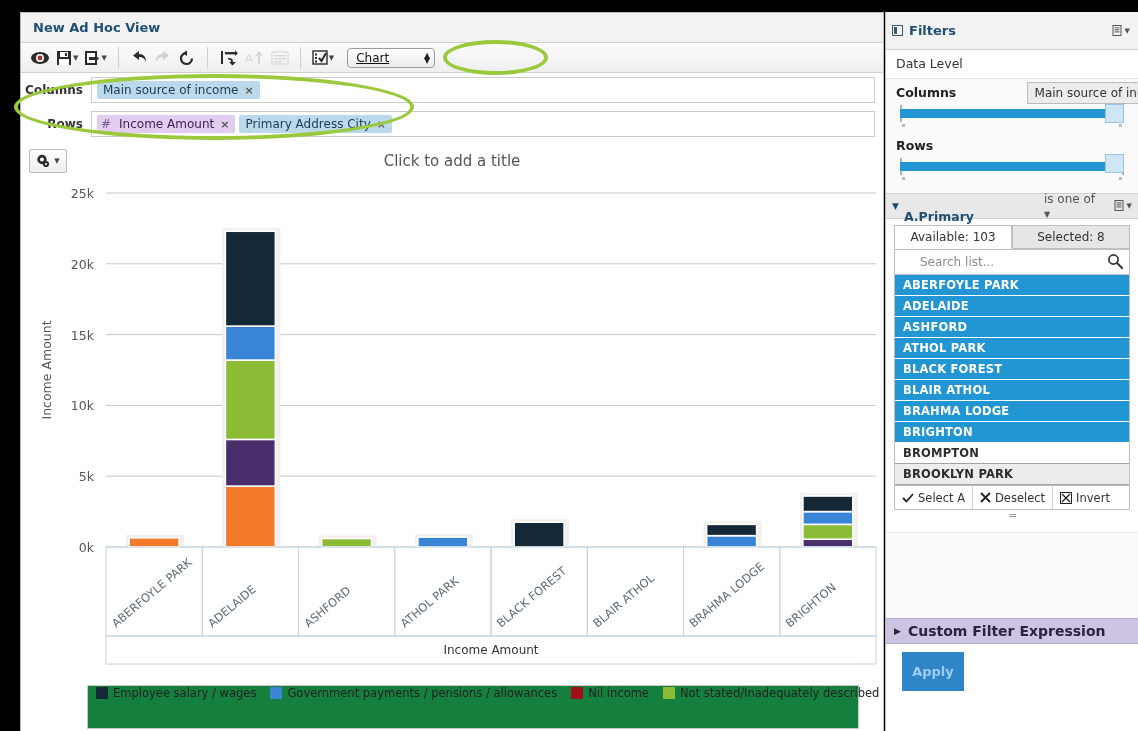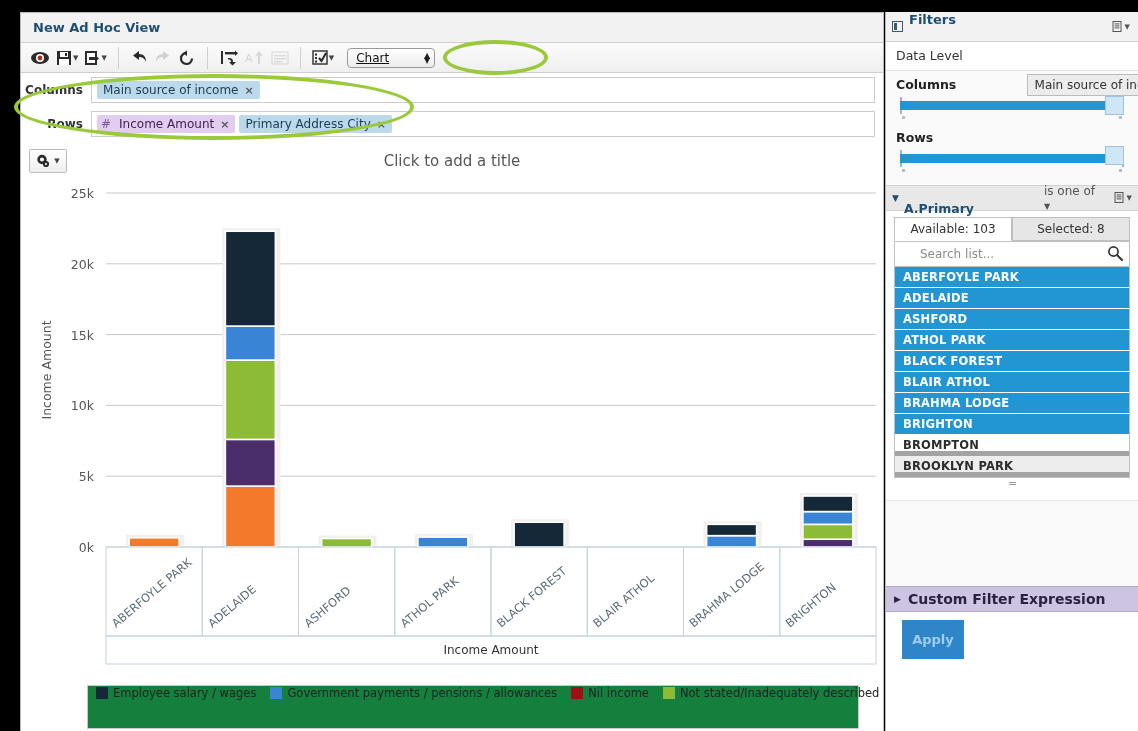--- a/index.html
+++ b/index.html
@@ -113,21 +113,21 @@
 
   
   .right-panel {
     position:absolute; left:885px; top:12px;
     width:253px; height:719px;
     background:#fff;
     border-left:1px solid #b9b9b9;
     overflow:hidden;
   }
   .filters-head {
-    height:30px; display:flex; 
+    height:38px; display:flex; align-items:center;
     background:#f2f2f2; border-bottom:1px solid #cfcfcf;
     padding:0 8px 0 6px;
     color:#1e4f73; font-weight:bold; font-size:13px;
   }
   .filters-head .ttl { margin-left:6px; flex:1; }
   .panel-icon { color:#555; font-size:12px; cursor:pointer; display:flex; align-items:center; }
 
   .data-level { height:28px; line-height:28px; padding-left:10px; font-size:12.5px; color:#333; }
   .dl-body { padding:0 0 8px 0; background:#fafafa; border-top:1px solid #e4e4e4; }
   .dl-group { padding:6px 10px 2px 10px; position:relative; }
@@ -172,21 +172,21 @@
     background:#fff;
   }
   .search-input::placeholder { color:#8b8b8b; }
   .search-ico { position:absolute; right:7px; top:4px; color:#444; }
 
   .avail-list { margin:0 8px; border:1px solid #bfbfbf; border-top:none; }
   .avail-item {
     height:21px; line-height:21px; padding-left:8px;
     font-size:11.5px; font-weight:bold; letter-spacing:.2px;
     color:#2d2d2d; background:#fff; cursor:pointer;
-    border-bottom:5px solid #a3a3a3;
+    border-bottom:1px solid #a3a3a3;
     overflow:hidden; white-space:nowrap;
   }
   .avail-item.sel { background:#2196d3; color:#fff; border-bottom:1px solid #fff; }
   .avail-item.alt { background:#ededed; }
 
   .list-actions {
     margin:0 8px; display:flex; align-items:center;
     border:1px solid #bfbfbf; border-top:none; height:24px;
     font-size:11.5px; color:#333; background:#fff;
   }
@@ -528,20 +528,47 @@
         <div class="avail-item sel">ASHFORD</div>
         <div class="avail-item sel">ATHOL PARK</div>
         <div class="avail-item sel">BLACK FOREST</div>
         <div class="avail-item sel">BLAIR ATHOL</div>
         <div class="avail-item sel">BRAHMA LODGE</div>
         <div class="avail-item sel">BRIGHTON</div>
         <div class="avail-item">BROMPTON</div>
         <div class="avail-item alt">BROOKLYN PARK</div>
       </div>
 
+    <div class="list-actions">
+      <div class="la">
+        <span>
+          <svg width="12" height="10" viewBox="0 0 12 10">
+              <path d="M1 5 L4.5 8.5 L11 1" stroke="#222" stroke-width="1.8" fill="none"></path>
+            </svg>
+        </span>
+        <span>Select A</span>
+      </div>
+      <div class="la">
+        <span>
+          <svg width="11" height="11" viewBox="0 0 11 11">
+              <path d="M1 1 L10 10 M10 1 L1 10" stroke="#222" stroke-width="1.8"></path>
+            </svg>
+        </span>
+        <span>Deselect</span>
+      </div>
+      <div class="la">
+        <span>
+          <svg width="12" height="12" viewBox="0 0 12 12">
+            <rect x="0.5" y="0.5" width="11" height="11" fill="none" stroke="#222"></rect>
+            <path d="M2 2 L10 10 M10 2 L2 10" stroke="#222" stroke-width="1.3"></path>
+          </svg>
+        </span>
+        <span>Invert</span>
+      </div>
+    </div>
 
     <div class="grip">=</div>
     <div class="filler"></div>
 
     <div class="cfe">
       <span class="caret">▶</span>
       <span class="t">Custom Filter Expression</span>
     </div>
 
     <div class="apply-row">

